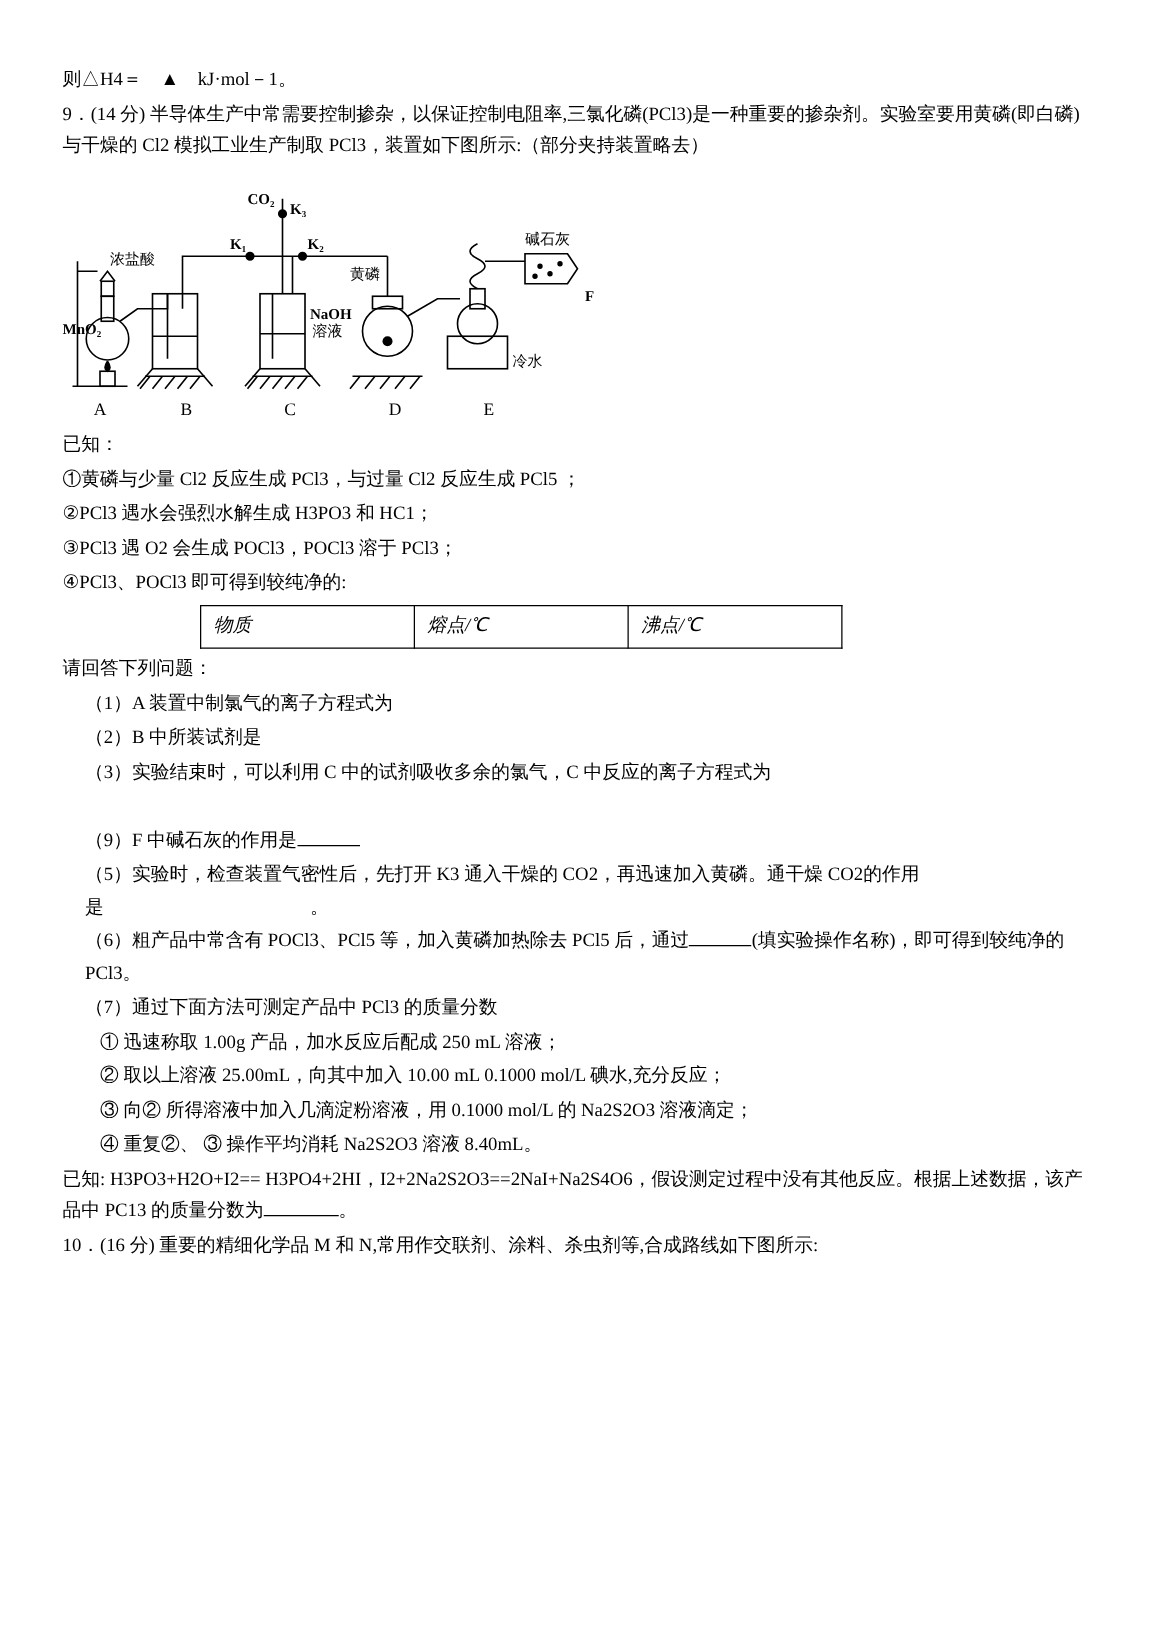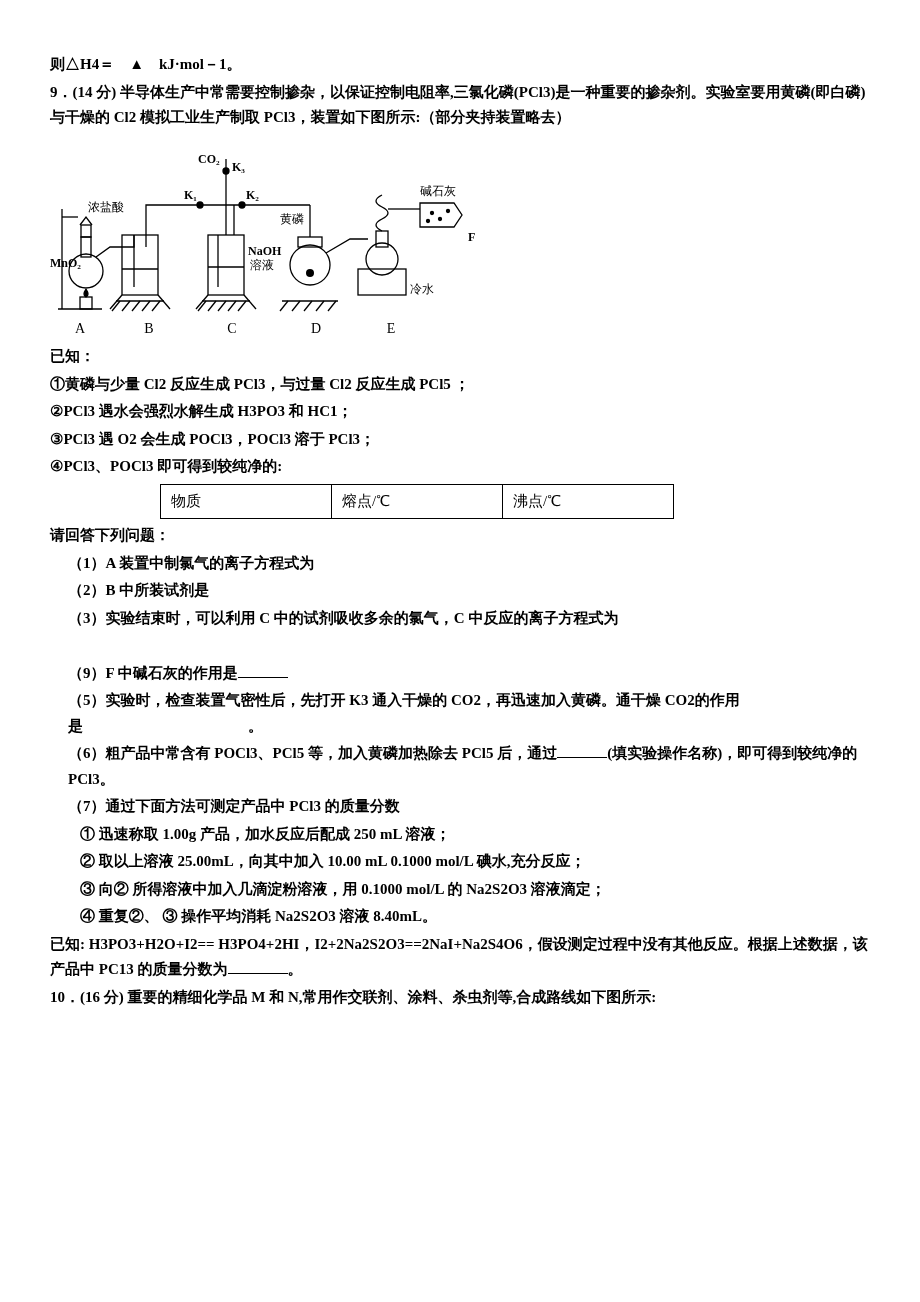--- a/index.html
+++ b/index.html
@@ -5,21 +5,21 @@
   body {
     font-family: "SimSun", "宋体", serif;
     font-size: 15px;
     line-height: 1.7;
     color: #000;
     background: #fff;
     width: 820px;
     margin: 0 auto;
     padding: 50px 50px 100px 50px;
   }
-  p { margin: 2px 0; font-weight: bold; }
+  p { margin: 2px 0; }
   .indent2 { padding-left: 1.2em; }
   .indent3 { padding-left: 2.0em; }
   .figure {
     margin: 8px 0 4px 0;
     width: 430px;
   }
   .figure svg { display:block; }
   .figlabels {
     display: flex;
     width: 430px;
@@ -29,20 +29,21 @@
   .figlabels span { text-align: center; }
   table.data {
     border-collapse: collapse;
     margin: 4px 0 4px 110px;
     font-size: 15px;
   }
   table.data td {
     border: 1px solid #000;
     padding: 4px 10px;
     min-width: 150px;
+    font-style: italic;
   }
   .blank {
     display: inline-block;
     border-bottom: 1px solid #000;
     min-width: 50px;
   }
 </style>
 </head>
 <body>
 

